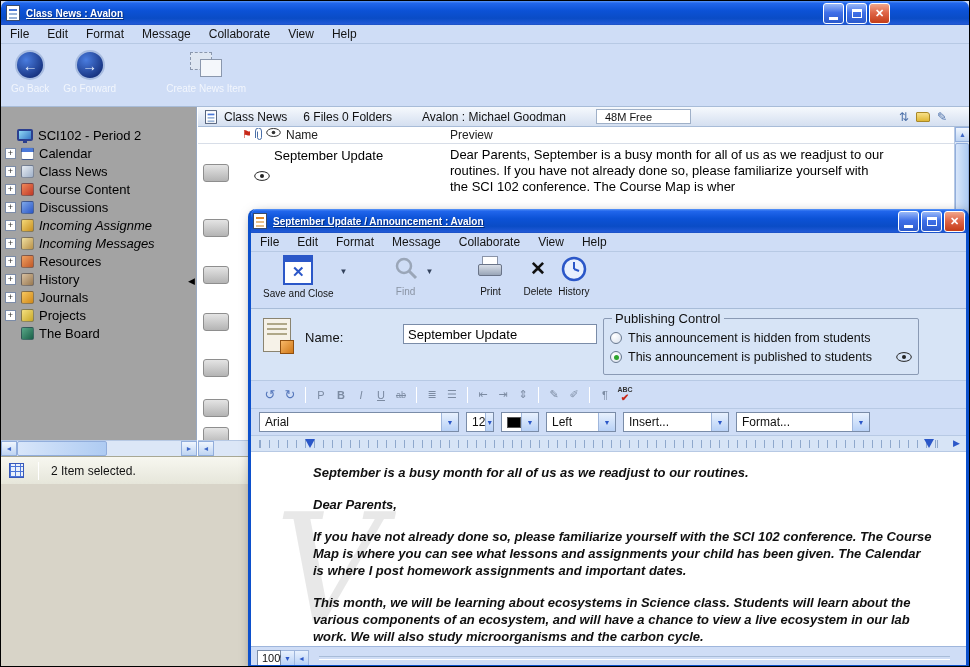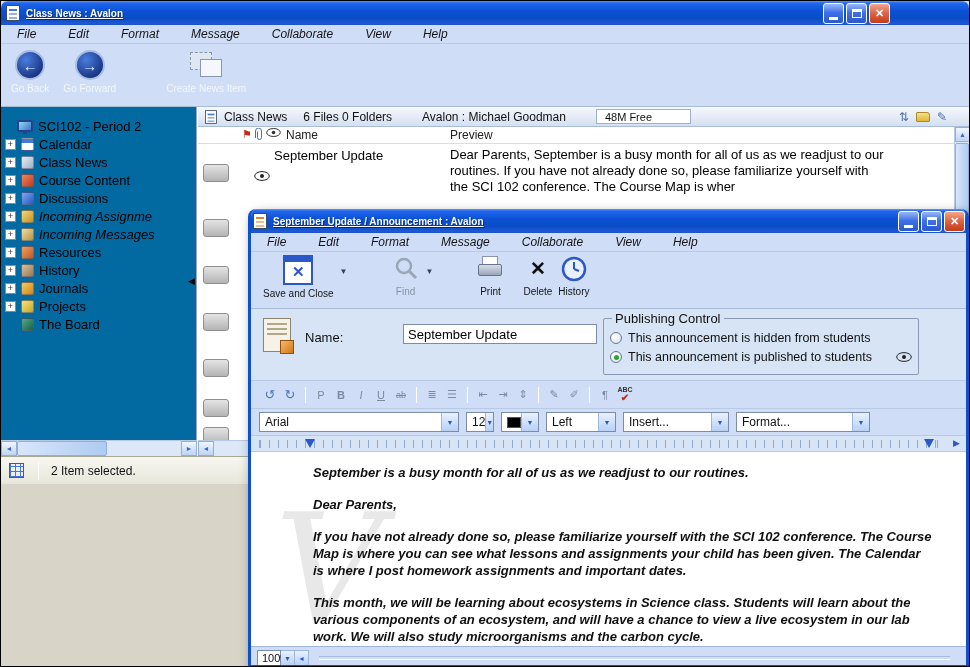--- a/index.html
+++ b/index.html
@@ -16,37 +16,37 @@
 .tbtn{width:21px;height:21px;border:1px solid #fff;border-radius:3px;color:#fff;display:flex;align-items:center;justify-content:center;
   background:linear-gradient(180deg,#9AB9F8,#4070E8 45%,#2B59CC);cursor:default;}
 .tbtn.close{background:linear-gradient(180deg,#F1A78C,#E0674A 45%,#C43C18);}
 .tbtn.min i{display:block;width:9px;height:3px;background:#fff;margin-top:10px;}
 .tbtn.max i{display:block;width:10px;height:9px;border:1px solid #fff;border-top:3px solid #fff;}
 .tbtn.close i{font-style:normal;font-size:11px;font-weight:bold;line-height:1;}
 .page-icon{width:14px;height:16px;background:#fff;border:1px solid #3A4A68;position:relative;flex:0 0 14px;}
 .page-icon::before{content:"";position:absolute;left:2px;top:3px;right:2px;height:2px;background:#4a78d8;box-shadow:0 4px 0 #9ab4d8,0 8px 0 #9ab4d8;}
 .page-icon.orange::before{background:#e08828;box-shadow:0 4px 0 #e8c088,0 8px 0 #e8c088;}
 .menubar{display:flex;align-items:center;background:#CFDDF6;border-bottom:1px solid #B7C9E4;font-size:12px;color:#141414;height:19px;}
-.menu-item{padding:2px 16px;font-style:italic;}
+.menu-item{padding:2px 9px;}
 .sb-btn{background:linear-gradient(180deg,#F0F6FE,#BED4F2);border:1px solid #92AEDC;color:#3E68C8;font-size:7px;display:flex;align-items:center;justify-content:center;}
 .sb-thumb{background:linear-gradient(90deg,#D8E6FA,#AECBF2);border:1px solid #92AEDC;border-radius:2px;}
 
 
 .bg-win{position:absolute;left:0;top:0;width:968px;height:483px;background:#CFDDF6;z-index:1;}
 .bg-toolbar{height:63px;background:#CFDDF6;display:flex;align-items:flex-start;padding:6px 0 0 10px;border-bottom:1px solid #A8BCD8;}
 .tool-col{display:flex;flex-direction:column;align-items:center;margin-right:14px;}
 .nav-circle{width:30px;height:30px;border-radius:50%;border:2px solid #A8BCE0;color:#E8EFFA;font-size:15px;font-weight:bold;
   background:radial-gradient(circle at 35% 30%,#4A7DE0,#16317E 78%);display:flex;align-items:center;justify-content:center;}
 .tool-label{font-size:10px;color:#F2F6FD;margin-top:3px;white-space:nowrap;}
 .create-icon{position:relative;width:36px;height:30px;}
 .create-icon .sq1{position:absolute;left:2px;top:2px;width:22px;height:18px;border:1px dashed #8A97AD;background:#DFE7F2;}
 .create-icon .sq2{position:absolute;left:12px;top:9px;width:22px;height:18px;border:1px solid #8A97AD;background:#F4F7FB;}
 .bg-content{position:absolute;left:0;top:106px;right:0;bottom:28px;background:#fff;}
 
-.tree{position:absolute;left:0;top:0;bottom:16px;width:196px;background:#0369a1;border-right:1px solid #98A8C0;overflow:hidden;padding-top:10px;font-size:13px;color:#000;}
+.tree{position:absolute;left:0;top:0;bottom:16px;width:196px;background:#a3a3a3;border-right:1px solid #98A8C0;overflow:hidden;padding-top:19px;font-size:13px;color:#000;}
 .trow{display:flex;align-items:center;height:18px;white-space:nowrap;}
 .trow.root{padding-left:16px;}
 .trow.child{padding-left:4px;}
 .expander{width:11px;height:11px;border:1px solid #7C8CA8;background:#fff;font-size:9px;line-height:9px;text-align:center;color:#333;flex:0 0 11px;margin-right:5px;}
 .expander.hidden{visibility:hidden;}
 .ticon{width:13px;height:13px;flex:0 0 13px;margin-right:5px;border:1px solid rgba(60,70,90,.55);border-radius:2px;}
 .it{font-style:italic;}
 .pc-icon{width:16px;height:12px;flex:0 0 16px;margin-right:5px;border:2px solid #2B3F8F;border-radius:2px;background:linear-gradient(135deg,#8FD8F4,#3878C8);position:relative;}
 .pc-icon::after{content:"";position:absolute;left:4px;bottom:-4px;width:4px;height:2px;background:#2B3F8F;}
 .ic-cal{background:linear-gradient(180deg,#4a78d8 0 4px,#fff 4px);}

